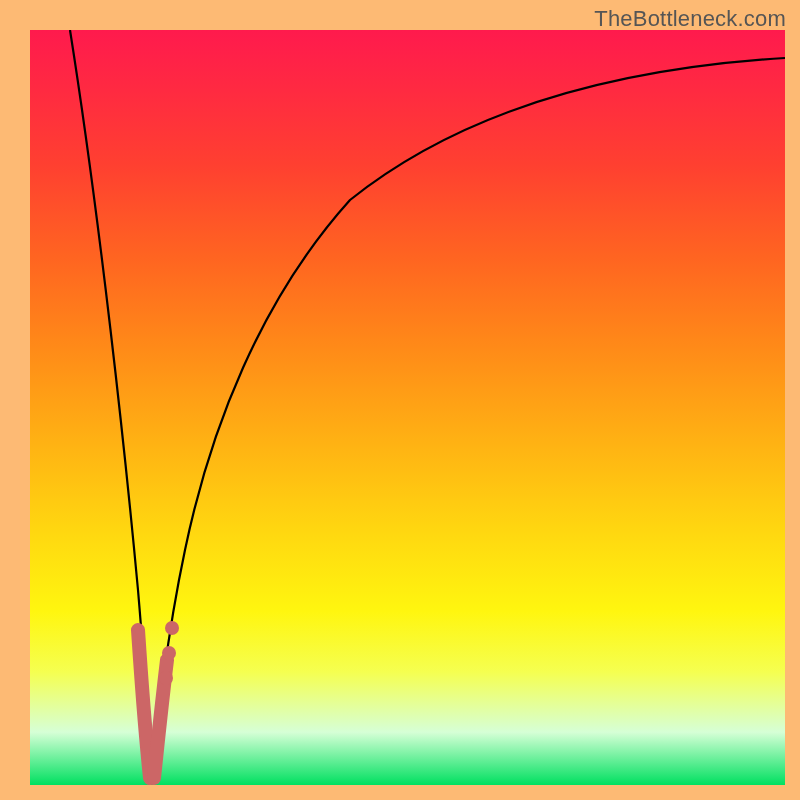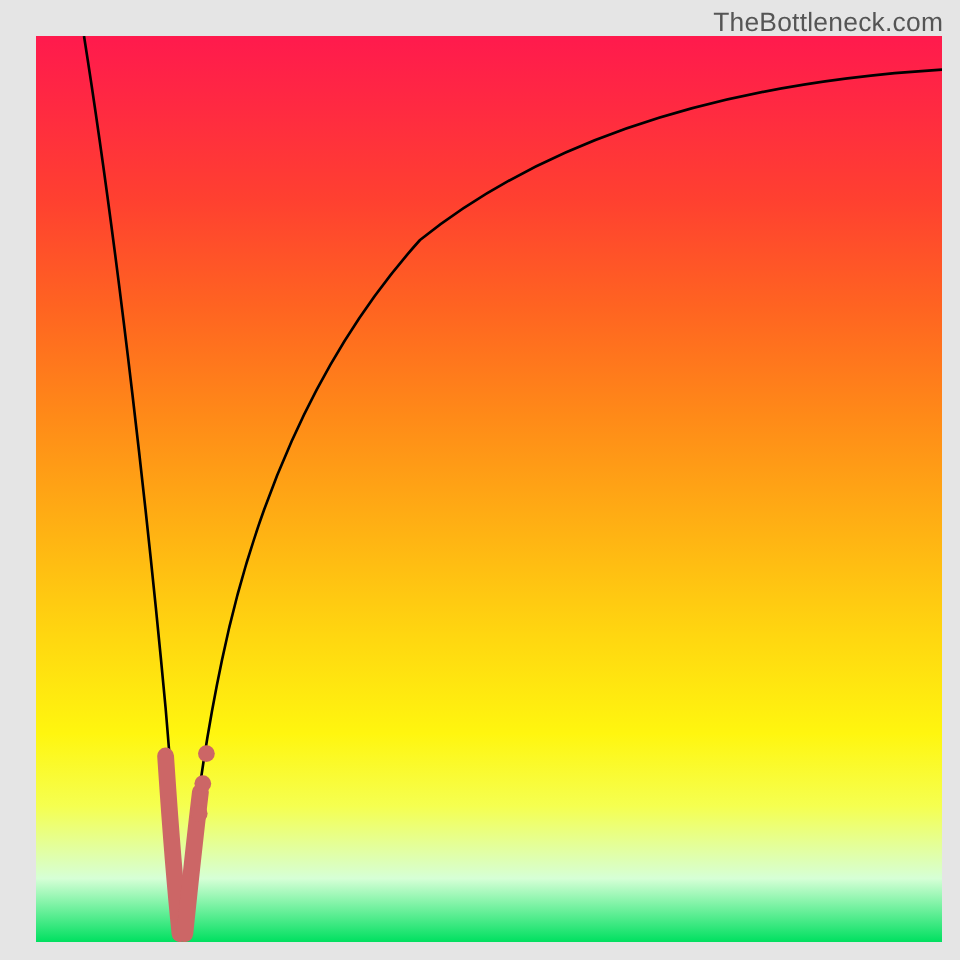--- a/index.html
+++ b/index.html
@@ -8,21 +8,21 @@
     width: 800px;
     height: 800px;
     overflow: hidden;
     background: #000;
     font-family: Arial, Helvetica, sans-serif;
   }
   .frame {
     position: relative;
     width: 800px;
     height: 800px;
-    background: #e5e5e5;
+    background: #fdba74;
   }
   .plot-area {
     position: absolute;
     left: 30px;
     top: 30px;
     width: 755px;
     height: 755px;
     background: linear-gradient(to bottom,
       #ff1a4d 0%,
       #ff2a41 8%,

